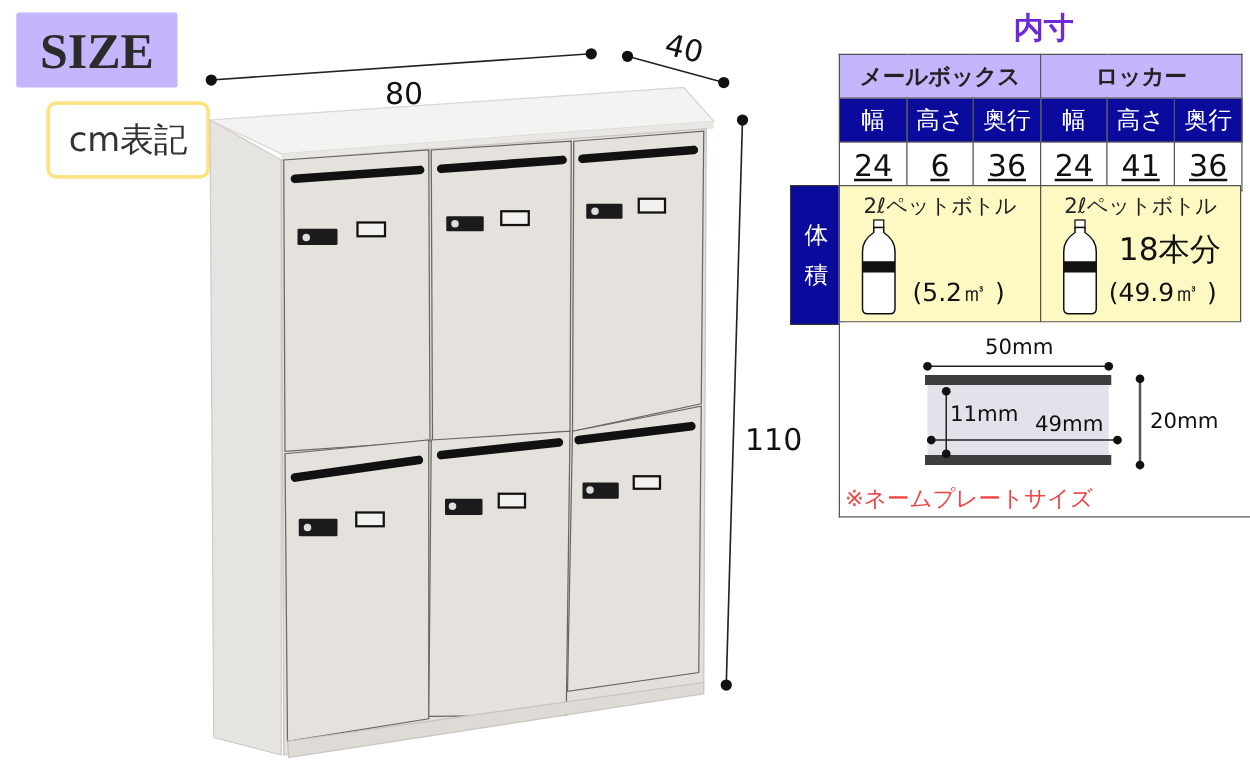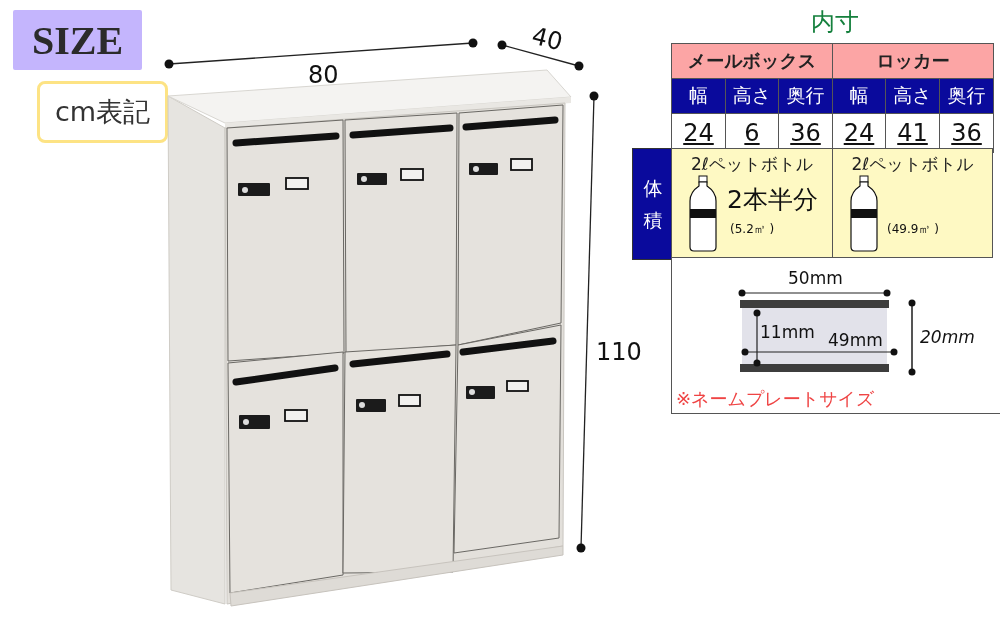--- a/index.html
+++ b/index.html
@@ -27,52 +27,52 @@
     }
 
     
     .dim-label { font-size: 24px; color: #111; }
 
     
     svg.cabinet { position: absolute; left: 0; top: 0; }
 
     
     .spec-title {
-      left: 795px; top: 6px; font-size: 24px; font-weight: normal; color: #15803d;
+      left: 795px; top: 6px; font-size: 24px; font-weight: bold; color: #6d28d9;
       width: 80px; text-align: center;
     }
     .spec-table {
       left: 671px; top: 43px; width: 322px;
       border-collapse: collapse; table-layout: fixed;
     }
     .spec-table td {
       border: 1.5px solid #555; text-align: center; padding: 0;
     }
     .hdr-yellow td {
-      background: #fca5a5; font-weight: bold; font-size: 18px; height: 34px; color: #222;
+      background: #c4b5fd; font-weight: bold; font-size: 18px; height: 34px; color: #222;
     }
     .hdr-blue td {
       background: #0a0a9c; color: #fff; font-size: 19px; height: 34px;
     }
     .vals td {
       background: #fff; font-size: 24px; height: 38px; color: #111; text-decoration: underline;
     }
     .vol-box {
       left: 632px; top: 148px; width: 40px; height: 110px;
       background: #0a0a9c; border: 1.5px solid #333;
       color: #fff; font-size: 19px;
       display: flex; flex-direction: column; align-items: center; justify-content: center;
       line-height: 32px;
     }
     .vol-cell {
       top: 148px; height: 110px; background: #fef9c3; border: 1.5px solid #555; box-sizing: border-box;
     }
     .vol-cell .cap { position: absolute; top: 4px; left: 0; right: 0; text-align: center; font-size: 17px; }
     .vol-cell .amount { position: absolute; font-size: 25px; color: #111; }
-    .vol-cell .liters { position: absolute; font-size: 12px; color: #111; }
+    .vol-cell .liters { position: absolute; font-size: 20px; color: #111; }
     .bottle { position: absolute; }
 
     .plate-box {
       left: 671px; top: 258px; width: 330px; height: 156px;
       border: 1.5px solid #555; border-top: none; box-sizing: border-box; background: #fff;
     }
     .plate-note { position: absolute; left: 4px; bottom: 2px; font-size: 18px; color: #ef4444; }
     .mm { position: absolute; font-size: 17px; color: #111; }
   </style>
 </head>
@@ -196,30 +196,30 @@
   <span>積</span>
 </div>
 
 <div class="abs vol-cell" style="left:671px; width:162px;">
   <div class="cap">2ℓペットボトル</div>
   <svg class="bottle" style="left:16px; top:26px;" width="30" height="78">
     <rect x="11" y="1" width="8" height="6" fill="#fff" stroke="#111" stroke-width="1"></rect>
     <path d="M11 7 L11 11 Q2 17 2 26 L2 72 Q2 76 6 76 L24 76 Q28 76 28 72 L28 26 Q28 17 19 11 L19 7 Z" fill="#fff" stroke="#111" stroke-width="1.2"></path>
     <rect x="2" y="34" width="26" height="9" fill="#111"></rect>
   </svg>
-  <div class="amount" style="left:55px; top:34px;">2本半分</div>
   <div class="liters" style="left:58px; top:72px;">(5.2㎥ )</div>
 </div>
 <div class="abs vol-cell" style="left:832px; width:161px;">
   <div class="cap">2ℓペットボトル</div>
   <svg class="bottle" style="left:16px; top:26px;" width="30" height="78">
     <rect x="11" y="1" width="8" height="6" fill="#fff" stroke="#111" stroke-width="1"></rect>
     <path d="M11 7 L11 11 Q2 17 2 26 L2 72 Q2 76 6 76 L24 76 Q28 76 28 72 L28 26 Q28 17 19 11 L19 7 Z" fill="#fff" stroke="#111" stroke-width="1.2"></path>
     <rect x="2" y="34" width="26" height="9" fill="#111"></rect>
   </svg>
+  <div class="amount" style="left:62px; top:34px;">18本分</div>
   <div class="liters" style="left:54px; top:72px;">(49.9㎥ )</div>
 </div>
 
 <div class="abs plate-box">
   <svg style="position:absolute; left:0; top:0;" width="322" height="156">
 
     <line x1="70" y1="35" x2="215" y2="35" stroke="#222" stroke-width="1.2"></line>
     <circle cx="70" cy="35" r="3.5" fill="#111"></circle>
       <circle cx="215" cy="35" r="3.5" fill="#111"></circle>
 
@@ -235,15 +235,15 @@
     <circle cx="73" cy="94" r="3.5" fill="#111"></circle>
       <circle cx="222" cy="94" r="3.5" fill="#111"></circle>
 
     <line x1="240" y1="45" x2="240" y2="114" stroke="#555" stroke-width="2"></line>
     <circle cx="240" cy="45" r="3.5" fill="#111"></circle>
       <circle cx="240" cy="114" r="3.5" fill="#111"></circle>
   </svg>
   <div class="mm" style="left:116px; top:10px;">50mm</div>
   <div class="mm" style="left:88px; top:64px;">11mm</div>
   <div class="mm" style="left:156px; top:72px;">49mm</div>
-  <div class="mm" style="left:248px; top:69px;font-style:italic;">20mm</div>
+  <div class="mm" style="left:248px; top:69px;">20mm</div>
   <div class="plate-note">※ネームプレートサイズ</div>
 </div>
 
 </body></html>

